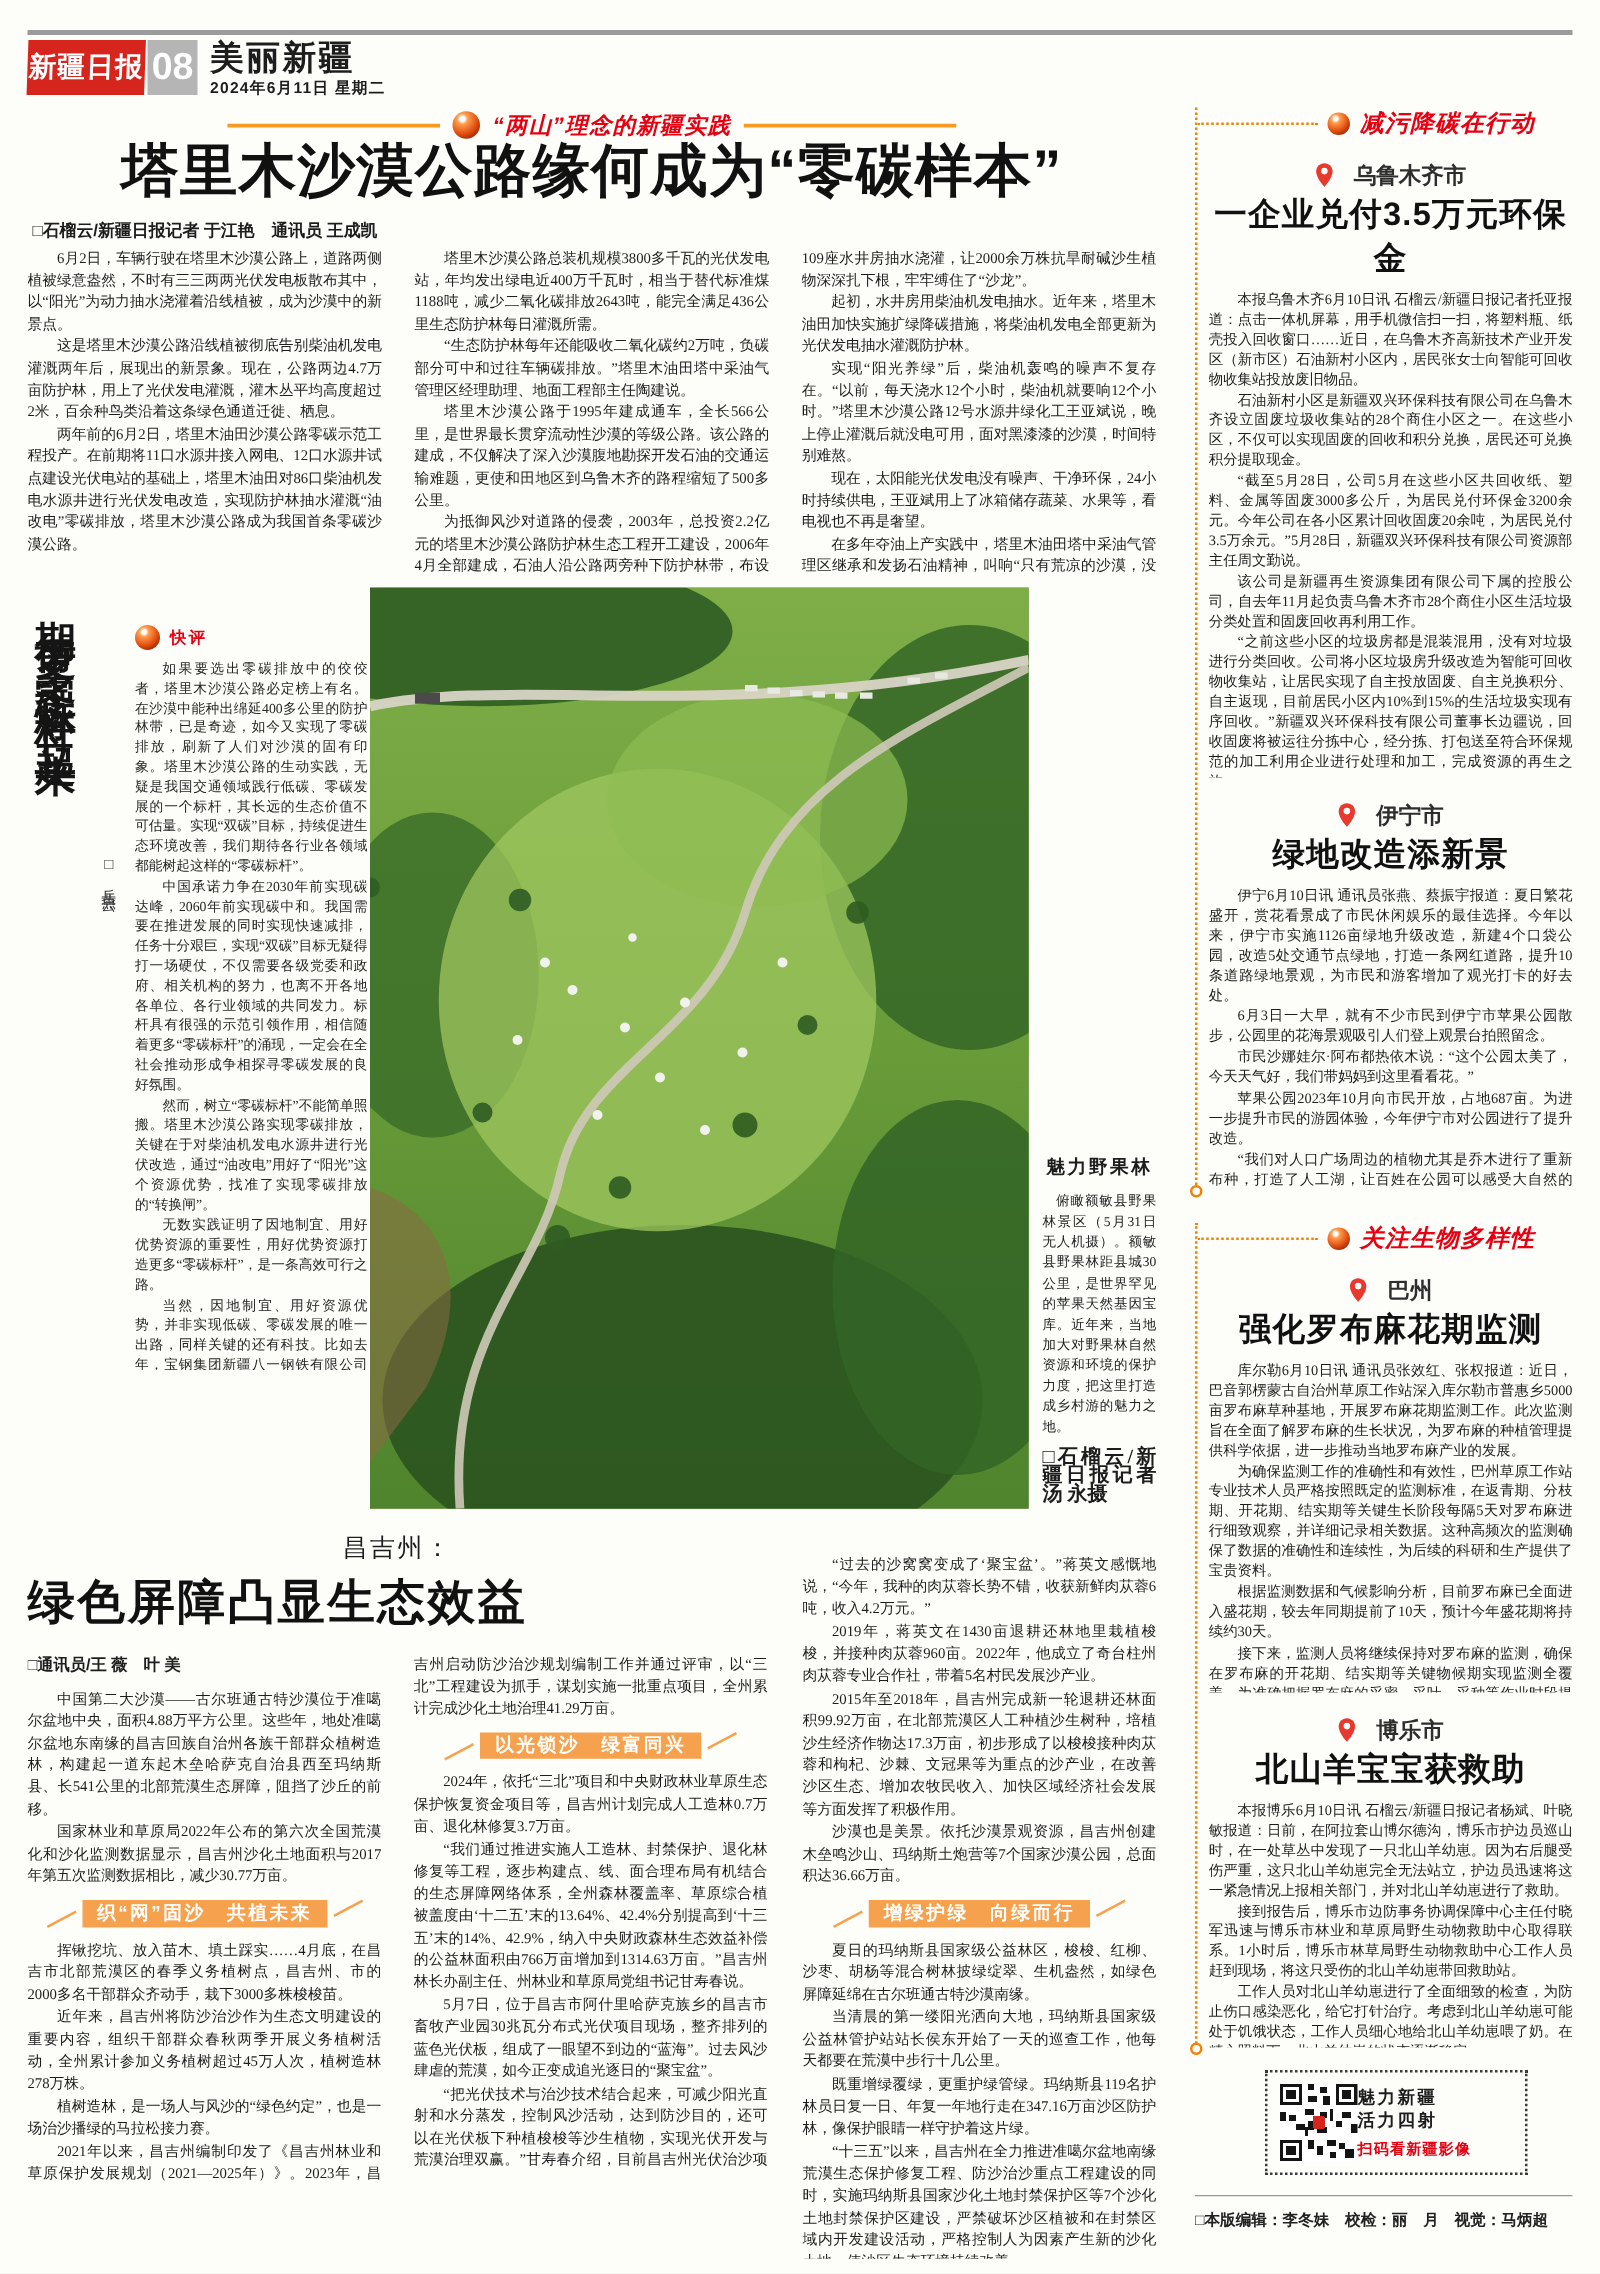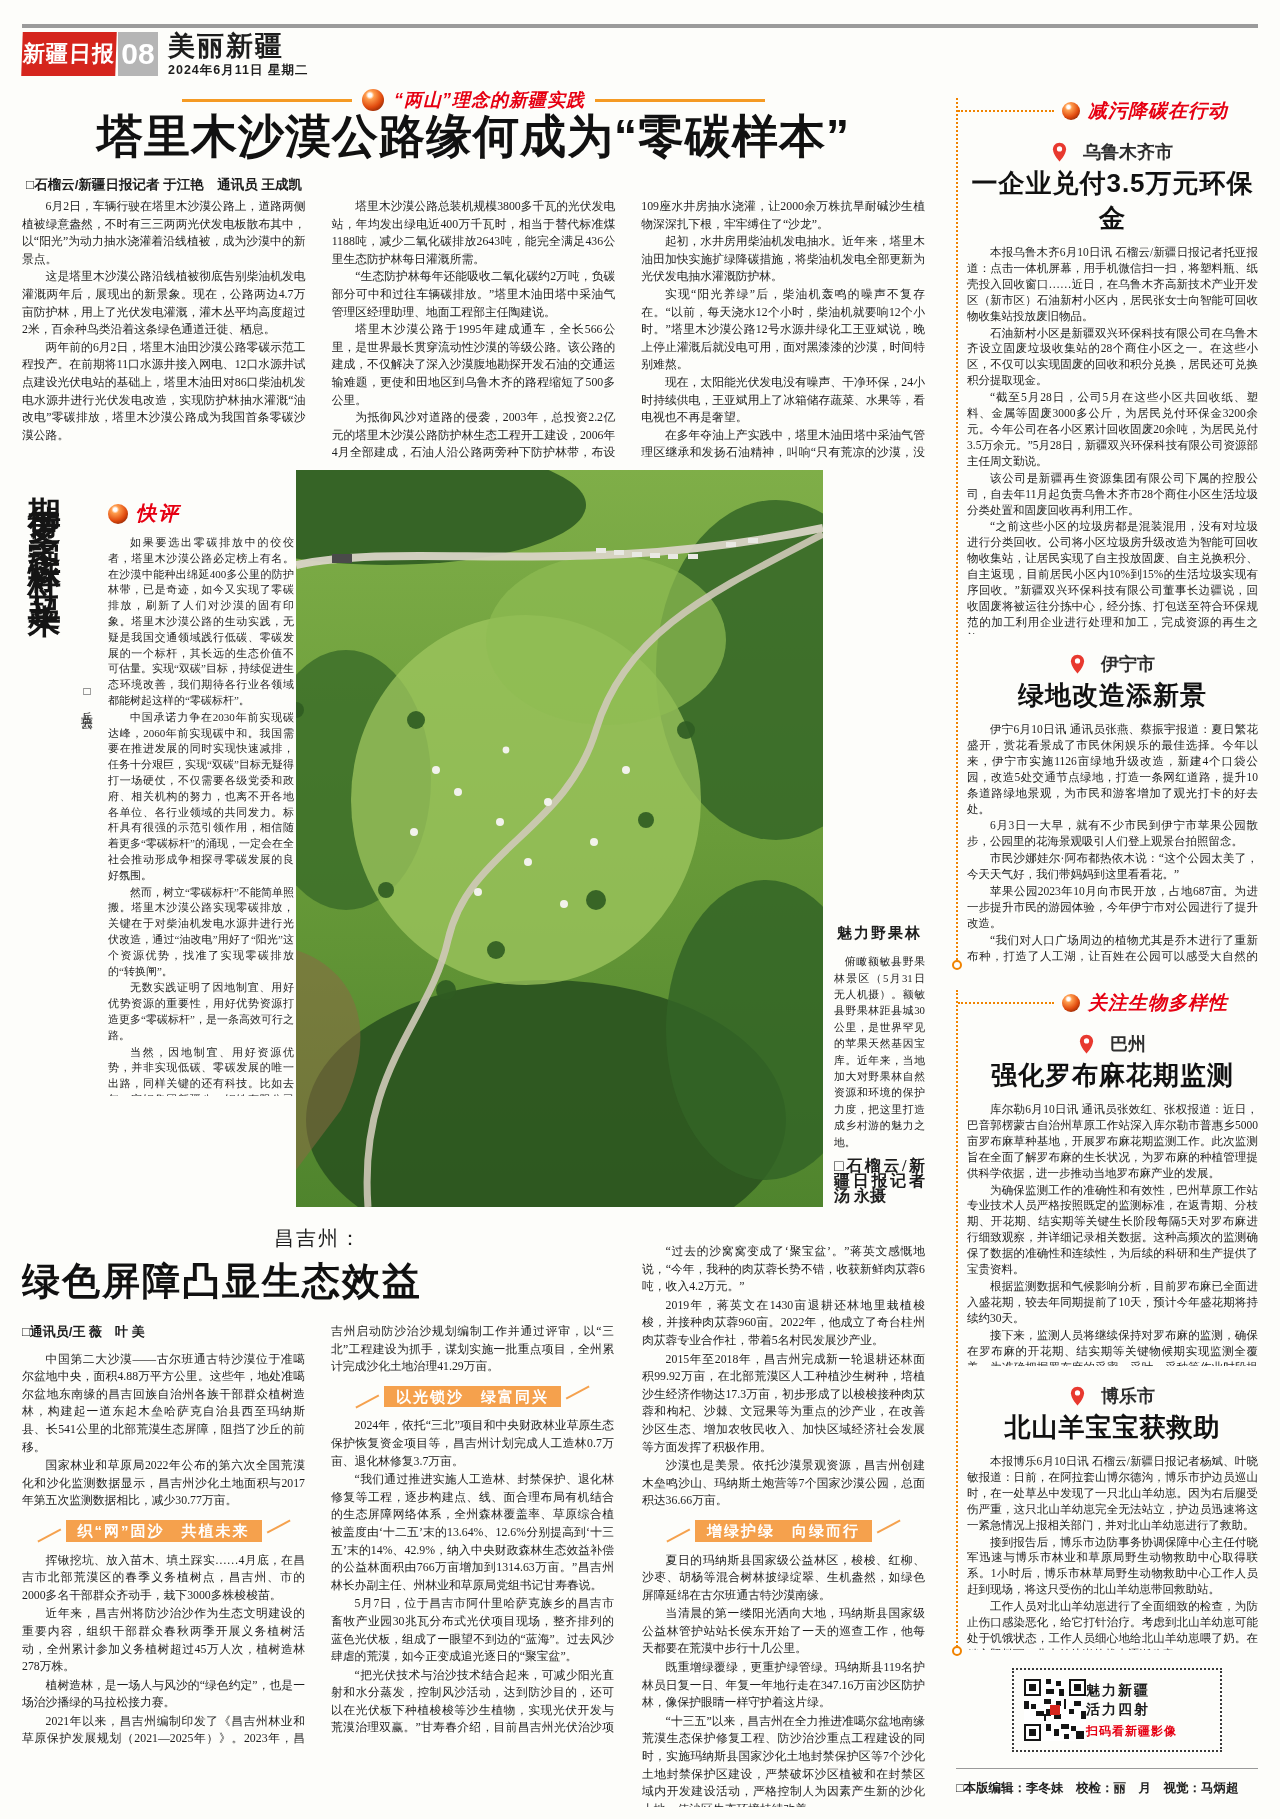--- a/index.html
+++ b/index.html
@@ -35,21 +35,21 @@
   
   .mid-band{position:absolute;left:22px;top:466px;width:903px;height:741px;}
   .commentary{position:absolute;left:0;top:0;width:272px;height:634px;}
   .vtitle{position:absolute;left:4px;top:4px;height:625px;writing-mode:vertical-rl;text-orientation:upright;
       font-size:33px;font-weight:900;letter-spacing:9px;line-height:1.1;color:#151515;}
   .vauthor{position:absolute;left:56px;top:218px;writing-mode:vertical-rl;text-orientation:upright;
       font-size:12px;letter-spacing:4px;color:#333;}
   .cbody{position:absolute;left:86px;top:34px;width:186px;height:596px;overflow:hidden;}
   .chead{display:flex;align-items:center;gap:8px;margin-bottom:8px;}
   .c-sphere{width:20px;height:20px;}
-  .clabel{font-size:20px;font-weight:900;font-style:italic;color:#e60012;letter-spacing:2px;}
+  .clabel{font-size:13px;font-weight:900;color:#e60012;letter-spacing:2px;}
   .ctext .para{font-size:11px;line-height:15.8px;color:#262626;margin-bottom:1px;}
 
   .photo{position:absolute;left:274px;top:4px;width:527px;height:737px;overflow:hidden;background:#5d8d33;}
   .photo svg{display:block;width:100%;height:100%;}
 
   .caption-col{position:absolute;left:812px;top:0;width:91px;height:737px;display:flex;flex-direction:column;justify-content:flex-end;}
   .capt-title{font-size:15px;font-weight:900;text-align:center;letter-spacing:2px;margin-bottom:10px;}
   .capt-text{margin:0 0 8px;font-size:10.8px;line-height:16.4px;text-align:justify;text-indent:1em;color:#222;}
   .capt-credit{margin:0;font-size:16px;line-height:15px;font-weight:700;text-align:justify;}
 
@@ -64,21 +64,21 @@
       font-size:11.8px;line-height:17.6px;}
   .cj-cols .para,.cj-col3 .para{margin-bottom:1px;}
 
   .sub{display:flex;align-items:center;justify-content:center;gap:6px;margin:10px 0;break-inside:avoid;}
   .sub .wing{width:26px;height:2px;background:#f5a14d;}
   .sub .wing.wl{transform:rotate(-28deg) translateY(5px);}
   .sub .wing.wr{transform:rotate(-28deg) translateY(-5px);}
   .sub .lab{background:#f5a14d;color:#fff;font-weight:700;font-size:15px;padding:2px 12px;letter-spacing:2px;white-space:nowrap;}
 
   
-  .rail{position:absolute;left:956px;top:98px;width:302px;}
+  .rail{position:absolute;left:956px;top:86px;width:302px;}
   .rail-seg{position:relative;border-left:2px dotted #f08300;padding-left:9px;}
   .rail-seg::after{content:"";position:absolute;left:-6px;bottom:-6px;width:6px;height:6px;
       border:2px solid #f08300;border-radius:50%;background:#fff;}
   .seg2{margin-top:26px;}
   .tagrow{display:flex;align-items:center;gap:8px;margin:0 4px 10px -9px;}
   .leader{flex:1;border-top:2px dotted #f08300;}
   .t-sphere{width:18px;height:18px;}
   .tagtext{font-size:19px;font-weight:900;font-style:italic;color:#e60012;letter-spacing:1px;margin-right:26px;}
   .rart{overflow:hidden;margin-bottom:12px;}
   .a1{height:500px;} .a2{height:318px;} .a3{height:340px;} .a4{height:272px;}
@@ -238,21 +238,21 @@
             <p class="para">植树造林，是一场人与风沙的“绿色约定”，也是一场治沙播绿的马拉松接力赛。</p>
             <p class="para">2021年以来，昌吉州编制印发了《昌吉州林业和草原保护发展规划（2021—2025年）》。2023年，昌吉州启动防沙治沙规划编制工作并通过评审，以“三北”工程建设为抓手，谋划实施一批重点项目，全州累计完成沙化土地治理41.29万亩。</p>
           </div>
         <div class="sub">
           <span class="wing wl"></span>
           <span class="lab sans">以光锁沙　绿富同兴</span>
           <span class="wing wr"></span>
         </div>
         <div>
             <p class="para">2024年，依托“三北”项目和中央财政林业草原生态保护恢复资金项目等，昌吉州计划完成人工造林0.7万亩、退化林修复3.7万亩。</p>
-            <p class="para">“我们通过推进实施人工造林、封禁保护、退化林修复等工程，逐步构建点、线、面合理布局有机结合的生态屏障网络体系，全州森林覆盖率、草原综合植被盖度由‘十二五’末的13.64%、12.6%分别提高到‘十三五’末的14%、42.9%，纳入中央财政森林生态效益补偿的公益林面积由766万亩增加到1314.63万亩。”昌吉州林长办副主任、州林业和草原局党组书记甘寿春说。</p>
+            <p class="para">“我们通过推进实施人工造林、封禁保护、退化林修复等工程，逐步构建点、线、面合理布局有机结合的生态屏障网络体系，全州森林覆盖率、草原综合植被盖度由‘十二五’末的13.64%、42.4%分别提高到‘十三五’末的14%、42.9%，纳入中央财政森林生态效益补偿的公益林面积由766万亩增加到1314.63万亩。”昌吉州林长办副主任、州林业和草原局党组书记甘寿春说。</p>
             <p class="para">5月7日，位于昌吉市阿什里哈萨克族乡的昌吉市畜牧产业园30兆瓦分布式光伏项目现场，整齐排列的蓝色光伏板，组成了一眼望不到边的“蓝海”。过去风沙肆虐的荒漠，如今正变成追光逐日的“聚宝盆”。</p>
             <p class="para">“把光伏技术与治沙技术结合起来，可减少阳光直射和水分蒸发，控制风沙活动，达到防沙目的，还可以在光伏板下种植梭梭等沙生植物，实现光伏开发与荒漠治理双赢。”甘寿春介绍，目前昌吉州光伏治沙项目在建1.59万亩，以及光伏产业与防沙治沙试验区相结合的示范基地。</p>
           </div>
       </div>
     </div>
     <div class="cj-col3">
       <div>
           <p class="para">“过去的沙窝窝变成了‘聚宝盆’。”蒋英文感慨地说，“今年，我种的肉苁蓉长势不错，收获新鲜肉苁蓉6吨，收入4.2万元。”</p>
           <p class="para">2019年，蒋英文在1430亩退耕还林地里栽植梭梭，并接种肉苁蓉960亩。2022年，他成立了奇台柱州肉苁蓉专业合作社，带着5名村民发展沙产业。</p>
           <p class="para">2015年至2018年，昌吉州完成新一轮退耕还林面积99.92万亩，在北部荒漠区人工种植沙生树种，培植沙生经济作物达17.3万亩，初步形成了以梭梭接种肉苁蓉和枸杞、沙棘、文冠果等为重点的沙产业，在改善沙区生态、增加农牧民收入、加快区域经济社会发展等方面发挥了积极作用。</p>

